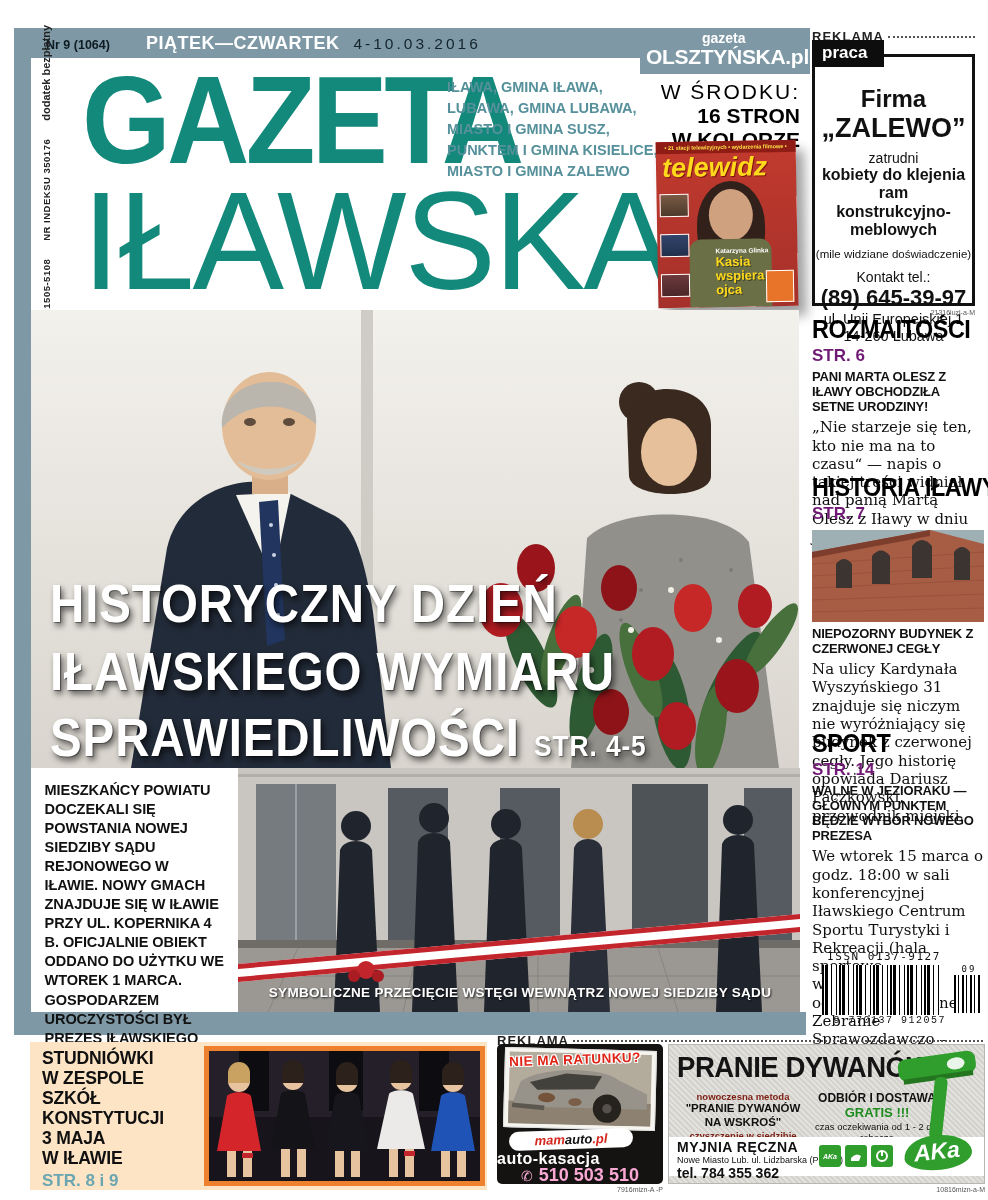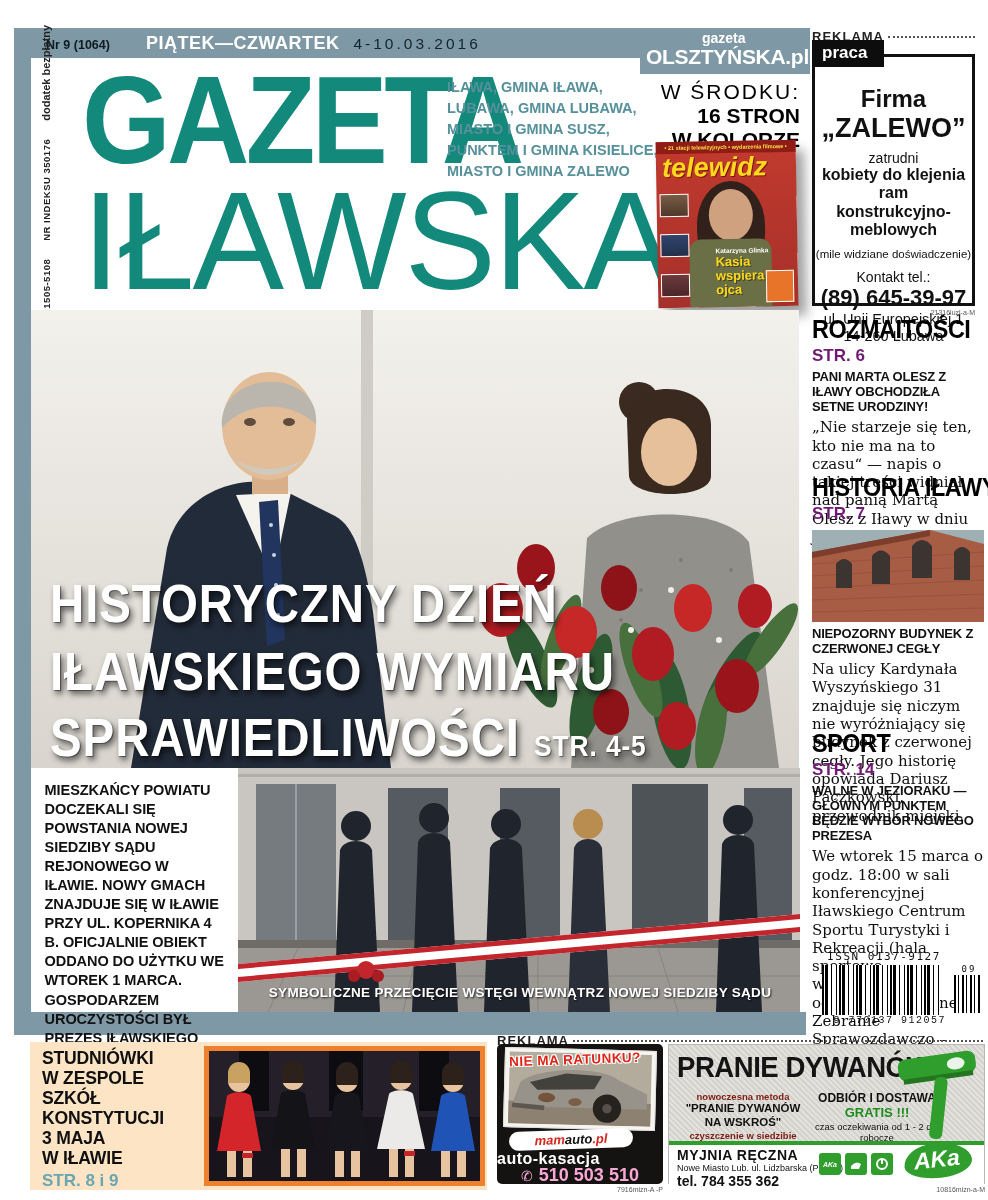--- a/index.html
+++ b/index.html
@@ -126,21 +126,21 @@
                 font-weight:900;letter-spacing:-.5px;color:#141414;white-space:nowrap;transform:scaleX(.95);transform-origin:left;}
   .c-left{position:absolute;left:8px;top:46px;width:132px;text-align:center;}
   .c-left .m1,.c-left .m3,.c-left .m4{font-size:9.5px;font-weight:700;color:#7c1d12;line-height:1.2;}
   .c-left .m2{font-size:11.5px;font-weight:900;color:#111;line-height:1.2;}
   .c-right{position:absolute;left:142px;top:46px;width:132px;text-align:center;}
   .c-right .r1{font-size:12px;font-weight:900;}
   .c-right .r2{font-size:13px;font-weight:900;color:#1e8c1e;}
   .c-right .r3{font-size:9.5px;margin-top:1px;}
   .c-right .r4{font-size:15px;font-weight:900;margin-top:1px;}
   .c-div{position:absolute;left:0;top:96px;width:100%;height:4px;background:#2f9e2c;}
-  .c-bottom{position:absolute;left:0;top:100px;width:100%;height:39px;background:#fff;}
+  .c-bottom{position:absolute;left:0;top:92px;width:100%;height:39px;background:#fff;}
   .c-biz{position:absolute;left:8px;top:2px;}
   .c-biz .b1{font-size:14px;font-weight:900;letter-spacing:.5px;}
   .c-biz .b2{font-size:9px;}
   .c-biz .b3{font-size:14px;font-weight:900;}
   .c-icons{position:absolute;left:150px;top:8px;display:flex;gap:4px;}
   .c-ico{width:22px;height:22px;background:#2f9e2c;border-radius:3px;color:#fff;font-size:7px;
          font-style:italic;font-weight:900;display:flex;align-items:center;justify-content:center;}
   .aka{position:absolute;right:12px;top:-2px;transform:rotate(-6deg);background:#2f9e2c;color:#fff;
        font-size:23px;font-weight:900;font-style:italic;padding:3px 12px 5px 10px;
        border-radius:46% 54% 48% 52%/60% 55% 45% 40%;}

